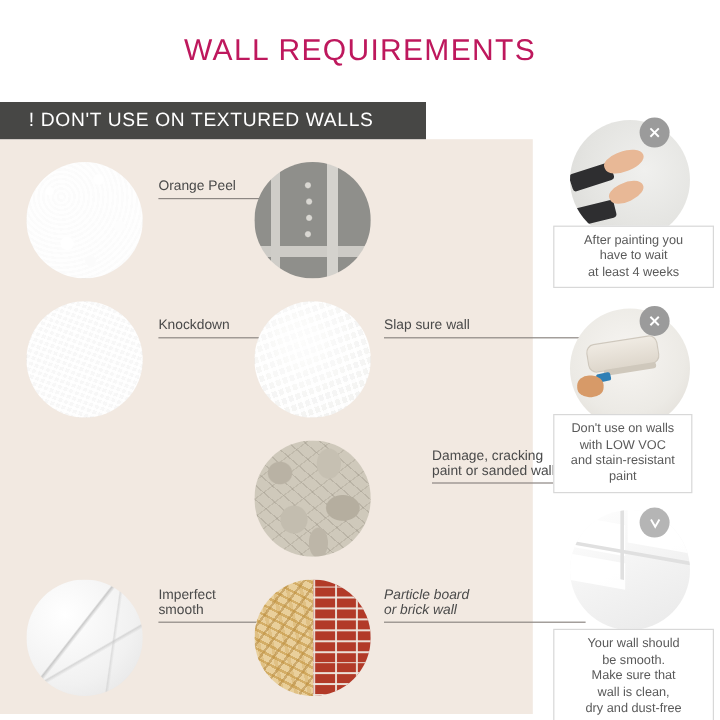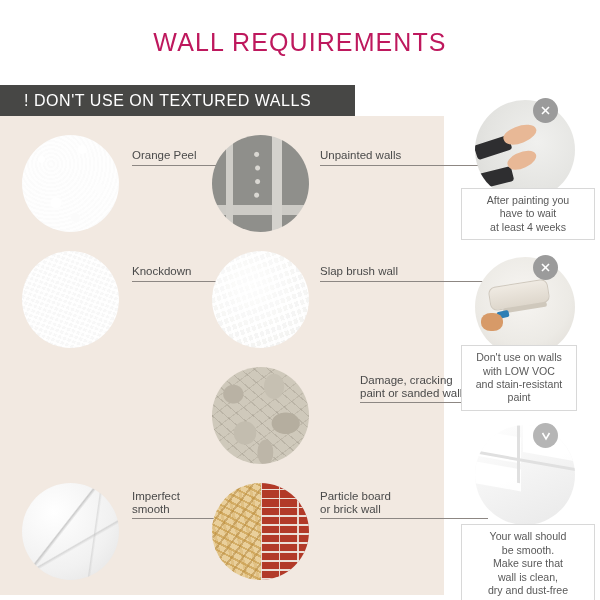--- a/index.html
+++ b/index.html
@@ -216,38 +216,34 @@
   <div class="tex-cell col-a" style="left:22px;top:19px;width:300px;height:97px;">
     <div class="tex-circle t-orangepeel"></div>
     <div class="tex-label">
       <span class="lbl-txt">Orange Peel</span>
       <span class="lbl-rule"></span>
     </div>
   </div>
 
   <div class="tex-cell col-b" style="left:212px;top:19px;width:230px;height:97px;">
     <div class="tex-circle t-unpainted"></div>
-    <div class="tex-label">
-      <span class="lbl-txt">Unpainted walls</span>
-      <span class="lbl-rule"></span>
-    </div>
   </div>
 
   <div class="tex-cell col-a" style="left:22px;top:135px;width:300px;height:97px;">
     <div class="tex-circle t-knockdown"></div>
     <div class="tex-label">
       <span class="lbl-txt">Knockdown</span>
       <span class="lbl-rule"></span>
     </div>
   </div>
 
   <div class="tex-cell col-b" style="left:212px;top:135px;width:230px;height:97px;">
     <div class="tex-circle t-slapbrush"></div>
     <div class="tex-label">
-      <span class="lbl-txt">Slap brush wall</span>
+      <span class="lbl-txt">Slap sure wall</span>
       <span class="lbl-rule"></span>
     </div>
   </div>
 
 
   <div class="tex-cell col-b" style="left:212px;top:251px;width:230px;height:97px;">
     <div class="tex-circle t-damage"></div>
     <div class="tex-label" style="top:7px;margin-left:40px;">
       <span class="lbl-txt">Damage, cracking
 paint or sanded wall</span>
@@ -264,21 +260,21 @@
     </div>
   </div>
 
   <div class="tex-cell col-b" style="left:212px;top:367px;width:230px;height:97px;">
     <div class="tex-circle">
       <span class="t-particlebrick">
         <span class="pb-left"></span>
         <span class="pb-right"></span>
       </span>
     </div>
-    <div class="tex-label" style="top:7px;">
+    <div class="tex-label" style="top:7px;font-style:italic;">
       <span class="lbl-txt">Particle board
 or brick wall</span>
       <span class="lbl-rule"></span>
     </div>
   </div>
 </div>
 
 <div class="sidebar">
 
   <div class="side-card" style="top:100px;height:145px;">

